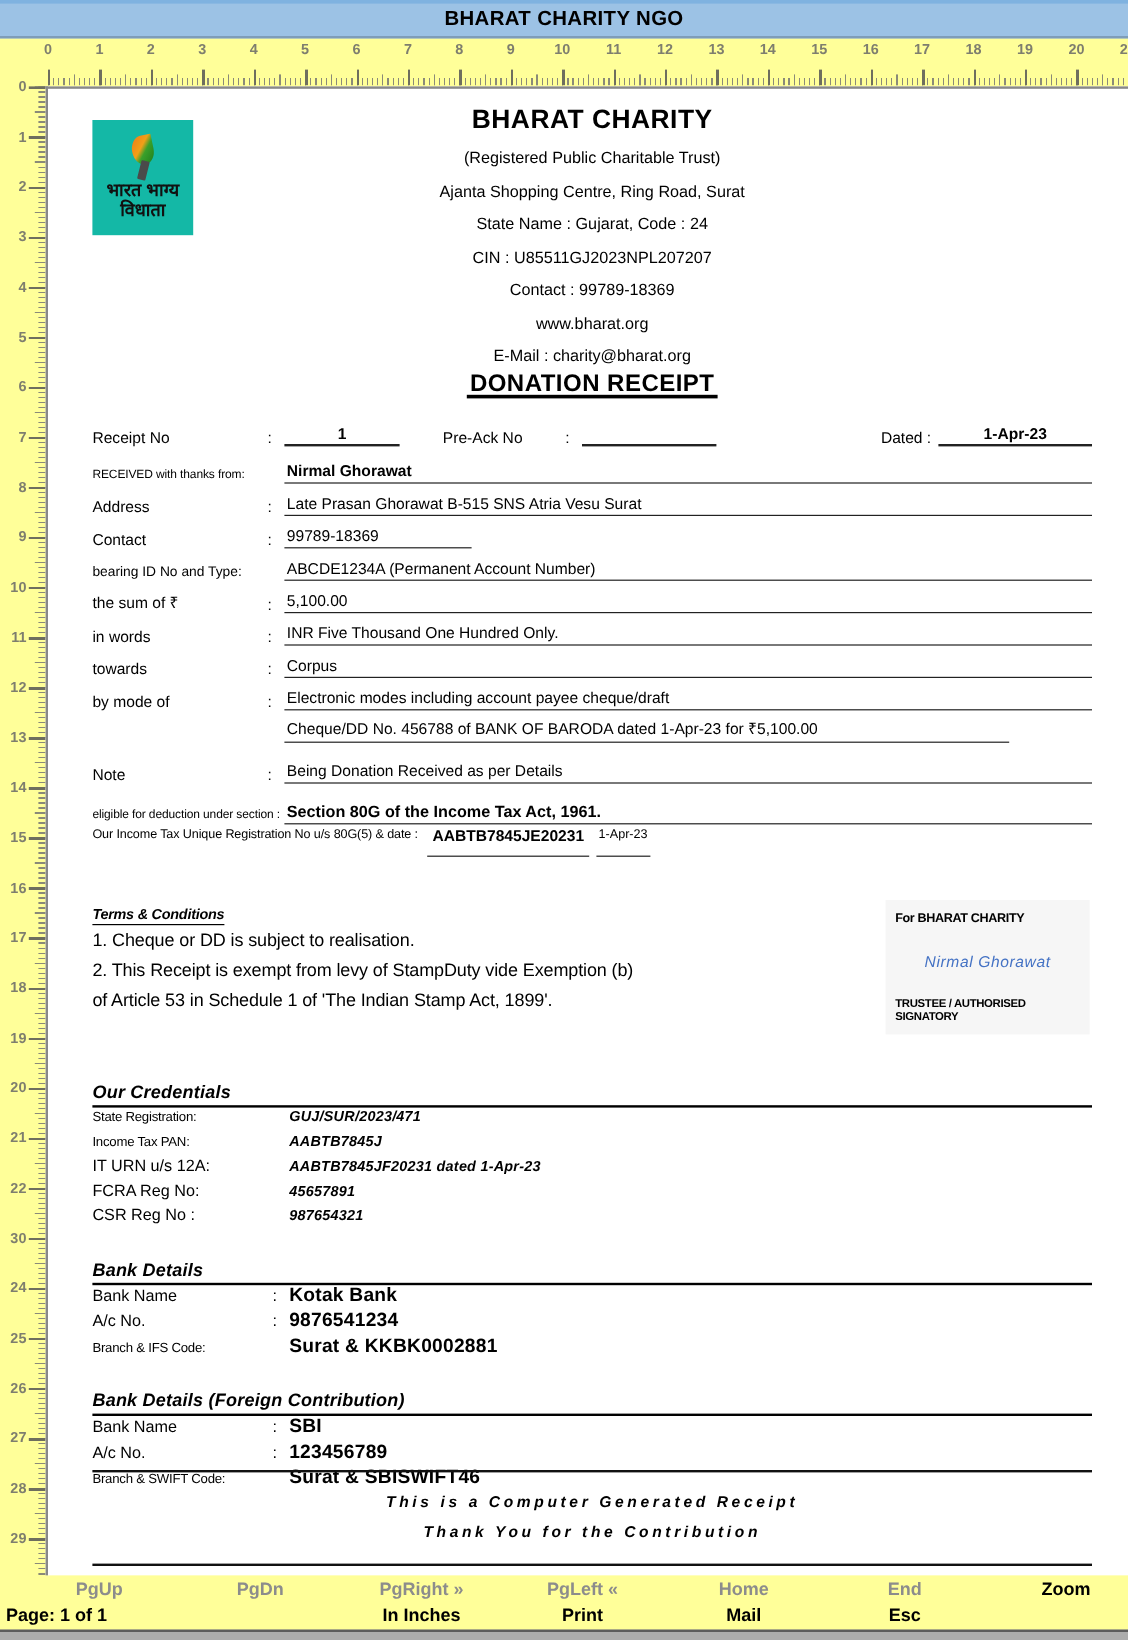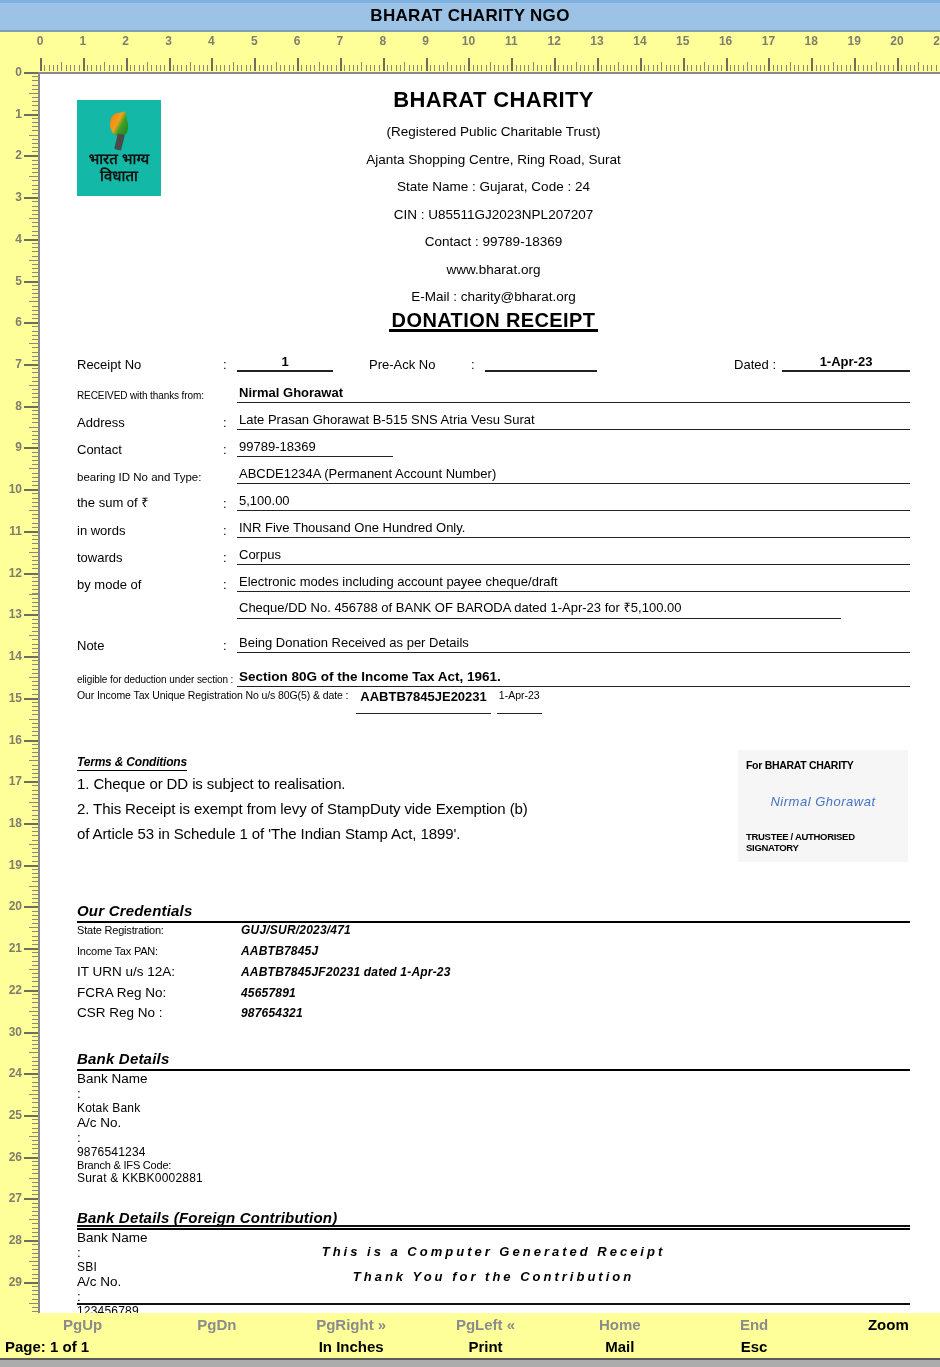--- a/index.html
+++ b/index.html
@@ -78,22 +78,22 @@
   
   .sec{margin-top:24px;}
   .sec.first{margin-top:30px;}
   .sec-head{font-size:15px;font-weight:bold;font-style:italic;letter-spacing:.2px;
     border-bottom:2.5px solid #000;padding-bottom:2px;}
   .crow{display:flex;align-items:baseline;min-height:20.5px;}
   .clabel{width:150px;flex:0 0 auto;font-size:13.5px;white-space:nowrap;}
   .clabel.small{font-size:11px;letter-spacing:-.2px;}
   .ccolon{width:14px;flex:0 0 auto;font-size:13.5px;}
   .cvalue{font-size:12px;font-style:italic;font-weight:600;letter-spacing:.2px;}
-  .brow{display:flex;align-items:baseline;min-height:21.5px;flex-direction:column;}
-  .bvalue{font-size:12px;font-style:normal;font-weight:400;letter-spacing:.2px;}
+  .brow{display:flex;align-items:baseline;min-height:21.5px;}
+  .bvalue{font-size:16px;font-style:normal;font-weight:700;letter-spacing:.2px;}
   
   .footer{position:absolute;left:37px;right:30px;bottom:8px;border-top:2.5px solid #111;
     border-bottom:2.5px solid #111;padding:12px 0 14px;text-align:center;}
   .footer-line{font-style:italic;font-weight:600;font-size:13px;letter-spacing:3px;line-height:25px;}
   
   .navbar{position:absolute;left:0;right:0;bottom:9px;height:45px;background:#FFFF99;}
   .nrow{display:grid;grid-template-columns:repeat(7,1fr);height:22px;align-items:center;
     text-align:center;font-size:15px;font-weight:bold;}
   .ncell{cursor:default;padding-left:31px;}
   .ncell.muted{color:#8c8c8c;}

